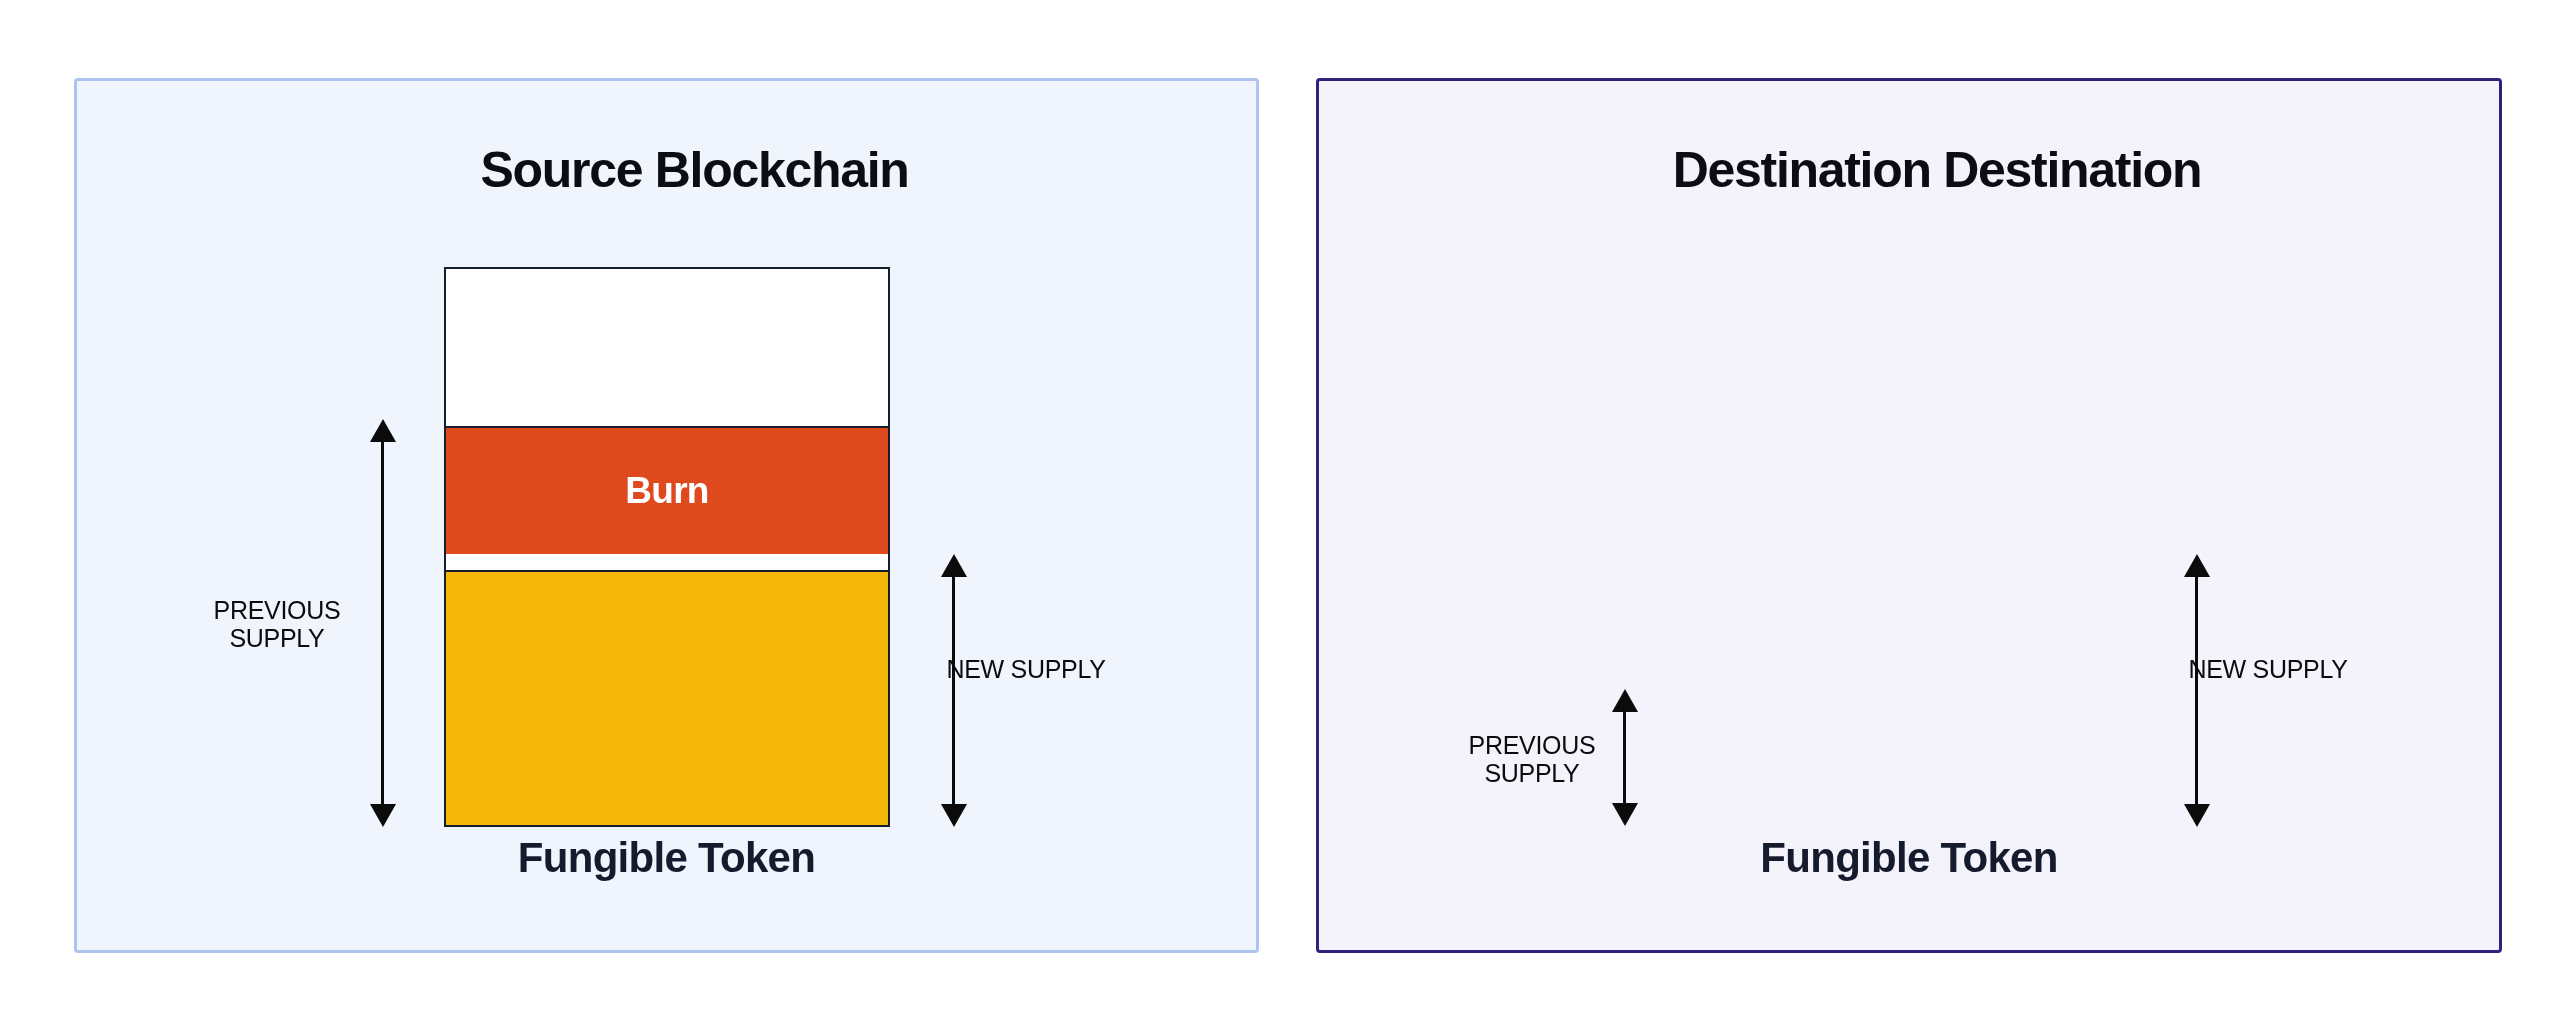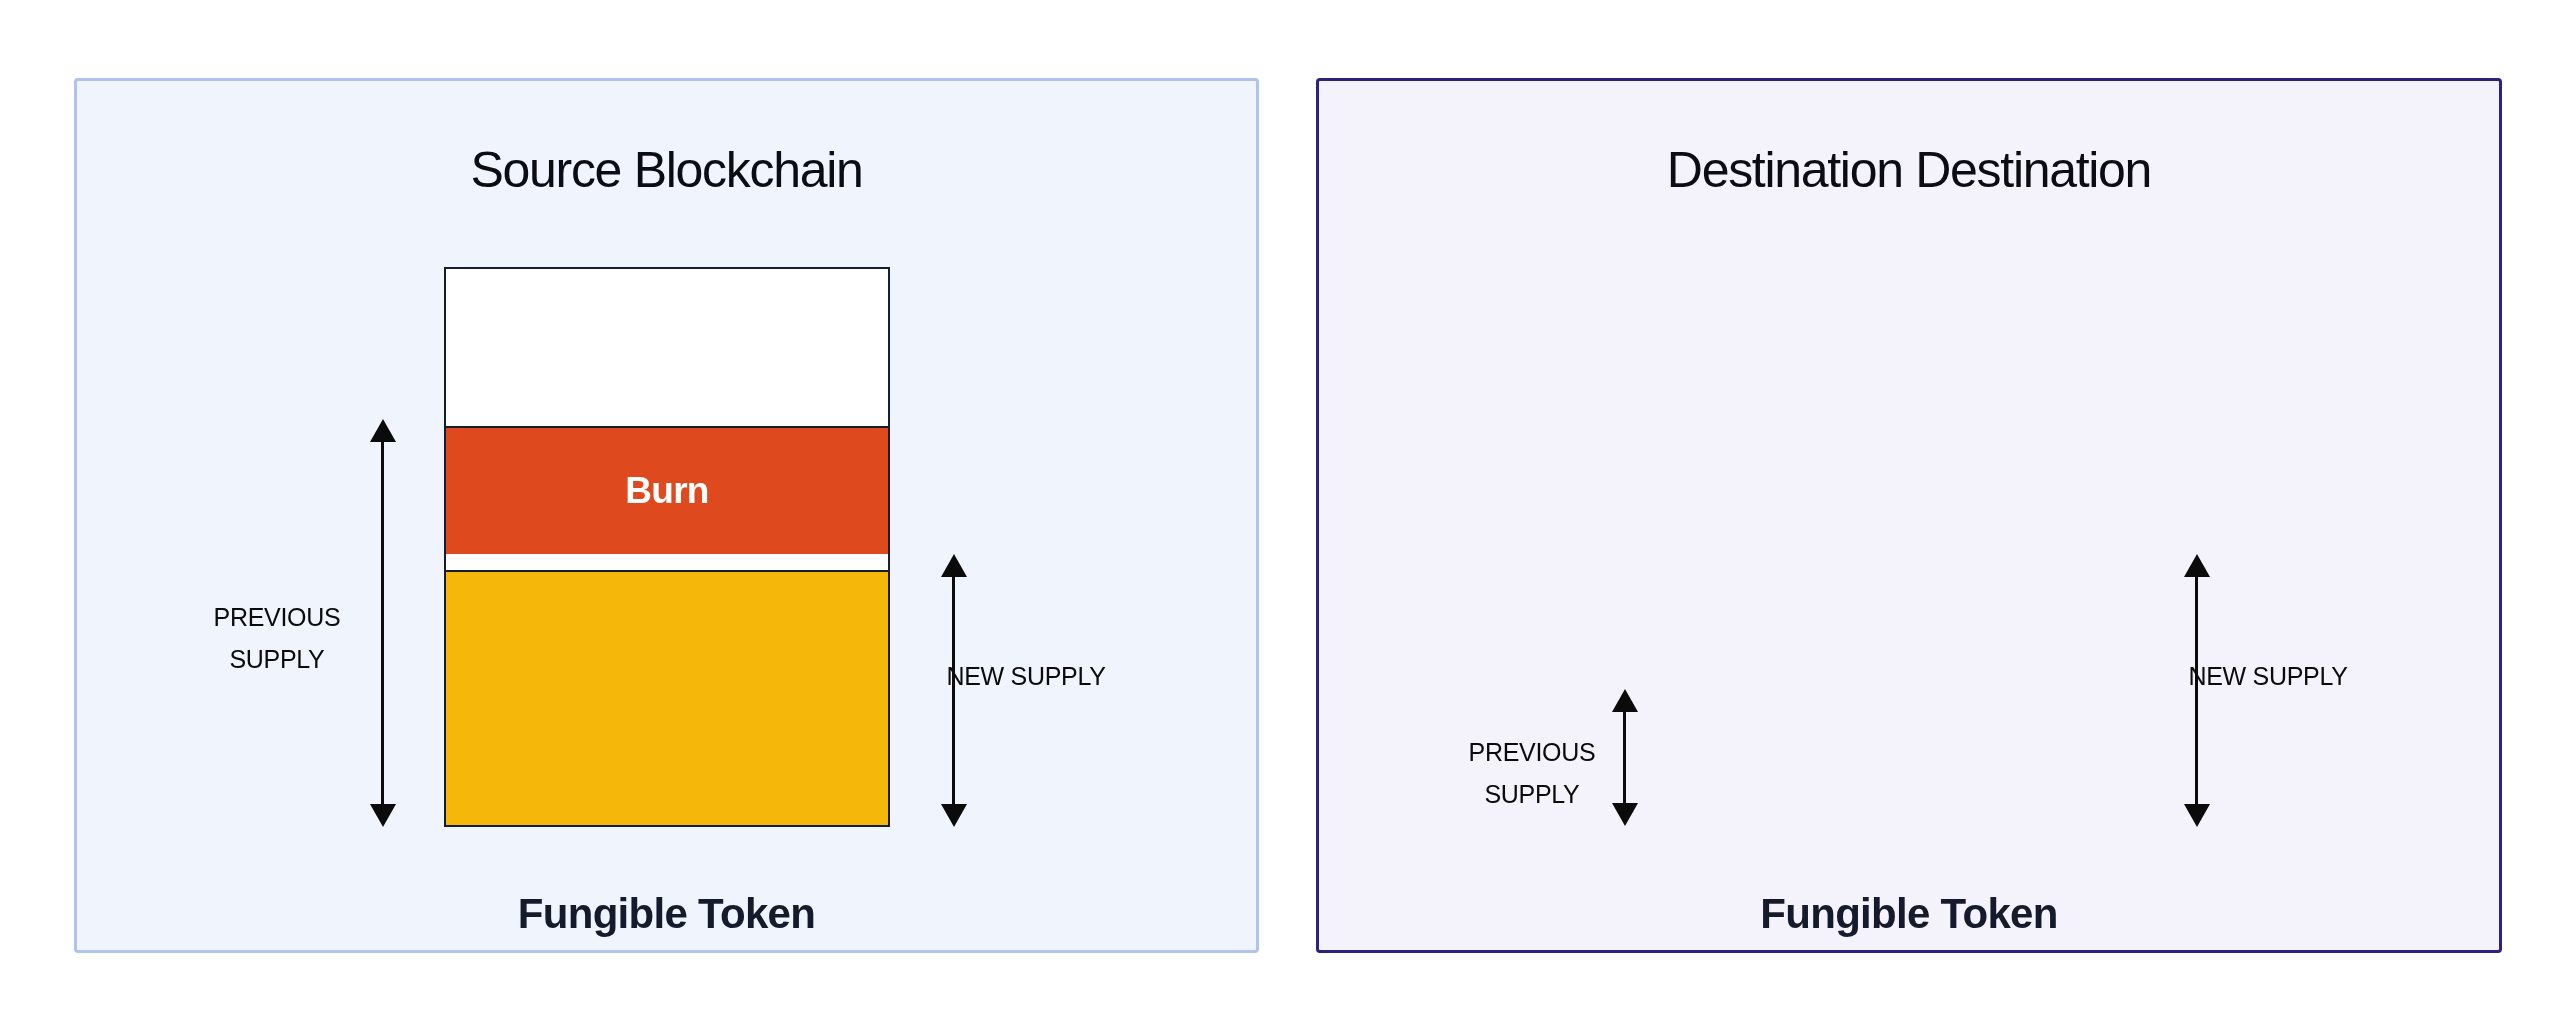--- a/index.html
+++ b/index.html
@@ -5,22 +5,22 @@
   html,body{margin:0;padding:0;background:#FFFFFF;}
   .canvas{
     position:relative;width:2576px;height:1033px;overflow:hidden;
     font-family:"Liberation Sans",sans-serif;background:#FFFFFF;
   }
   .panel{position:absolute;box-sizing:border-box;border-style:solid;border-radius:3.9px;}
   .panel.p1{left:74px;top:78px;width:1185px;height:875px;border-width:3.3px;}
   .panel.p2{left:1316px;top:78px;width:1186px;height:875px;border-width:3.9px;}
 
   .panel-title{
-    position:absolute;text-align:center;font-weight:400;font-size:50px;
-    letter-spacing:-1.3px;line-height:72px;top:134px;
+    position:absolute;text-align:center;font-weight:700;font-size:50px;
+    letter-spacing:-1.3px;line-height:72px;top:134px;padding-left:28px;
   }
   .panel-title.t1{left:74px;width:1185px;}
   .panel-title.t2{left:1316px;width:1186px;}
 
   .token-bar{
     position:absolute;box-sizing:border-box;top:267px;width:446px;height:560px;
     border:2px solid #151E2C;display:flex;flex-direction:column;background:#FFFFFF;gap:16px;
   }
   .token-bar.b1{left:444px;}
   .token-bar.b2{left:1686px;}
@@ -33,30 +33,30 @@
   .arrow .head.up{border-bottom:23.5px solid #0B0B0B;}
   .arrow .head.down{border-top:23.5px solid #0B0B0B;}
   .arrow .shaft{width:3.3px;flex:1 1 auto;margin:-1.3px 0;}
   .arrow.a1{left:368px;top:419px;height:408px;}
   .arrow.a2{left:939px;top:554px;height:273px;}
   .arrow.a3{left:1610px;top:689px;height:137px;}
   .arrow.a4{left:2182px;top:554px;height:273px;}
 
   .supply-label{
     position:absolute;width:170px;text-align:center;
-    font-size:25px;line-height:42px;font-weight:500;letter-spacing:-0.3px;
+    font-size:25px;line-height:28px;font-weight:500;letter-spacing:-0.3px;
   }
   .supply-label.l1{left:192px;top:596px;}
   .supply-label.l2{left:941px;top:655px;}
   .supply-label.l3{left:1447px;top:731px;}
   .supply-label.l4{left:2183px;top:655px;}
 
   .token-label{
     position:absolute;text-align:center;font-weight:700;font-size:42px;
-    letter-spacing:-0.7px;line-height:59px;top:884px;
+    letter-spacing:-0.7px;line-height:59px;top:828px;
   }
   .token-label.k1{left:74px;width:1185px;}
   .token-label.k2{left:1316px;width:1186px;}
 </style>
 </head>
 <body>
 
 <div class="canvas">
 
   <div class="panel p1" style="background: rgb(240, 244, 252); border-color: rgb(174, 196, 239);"></div>

